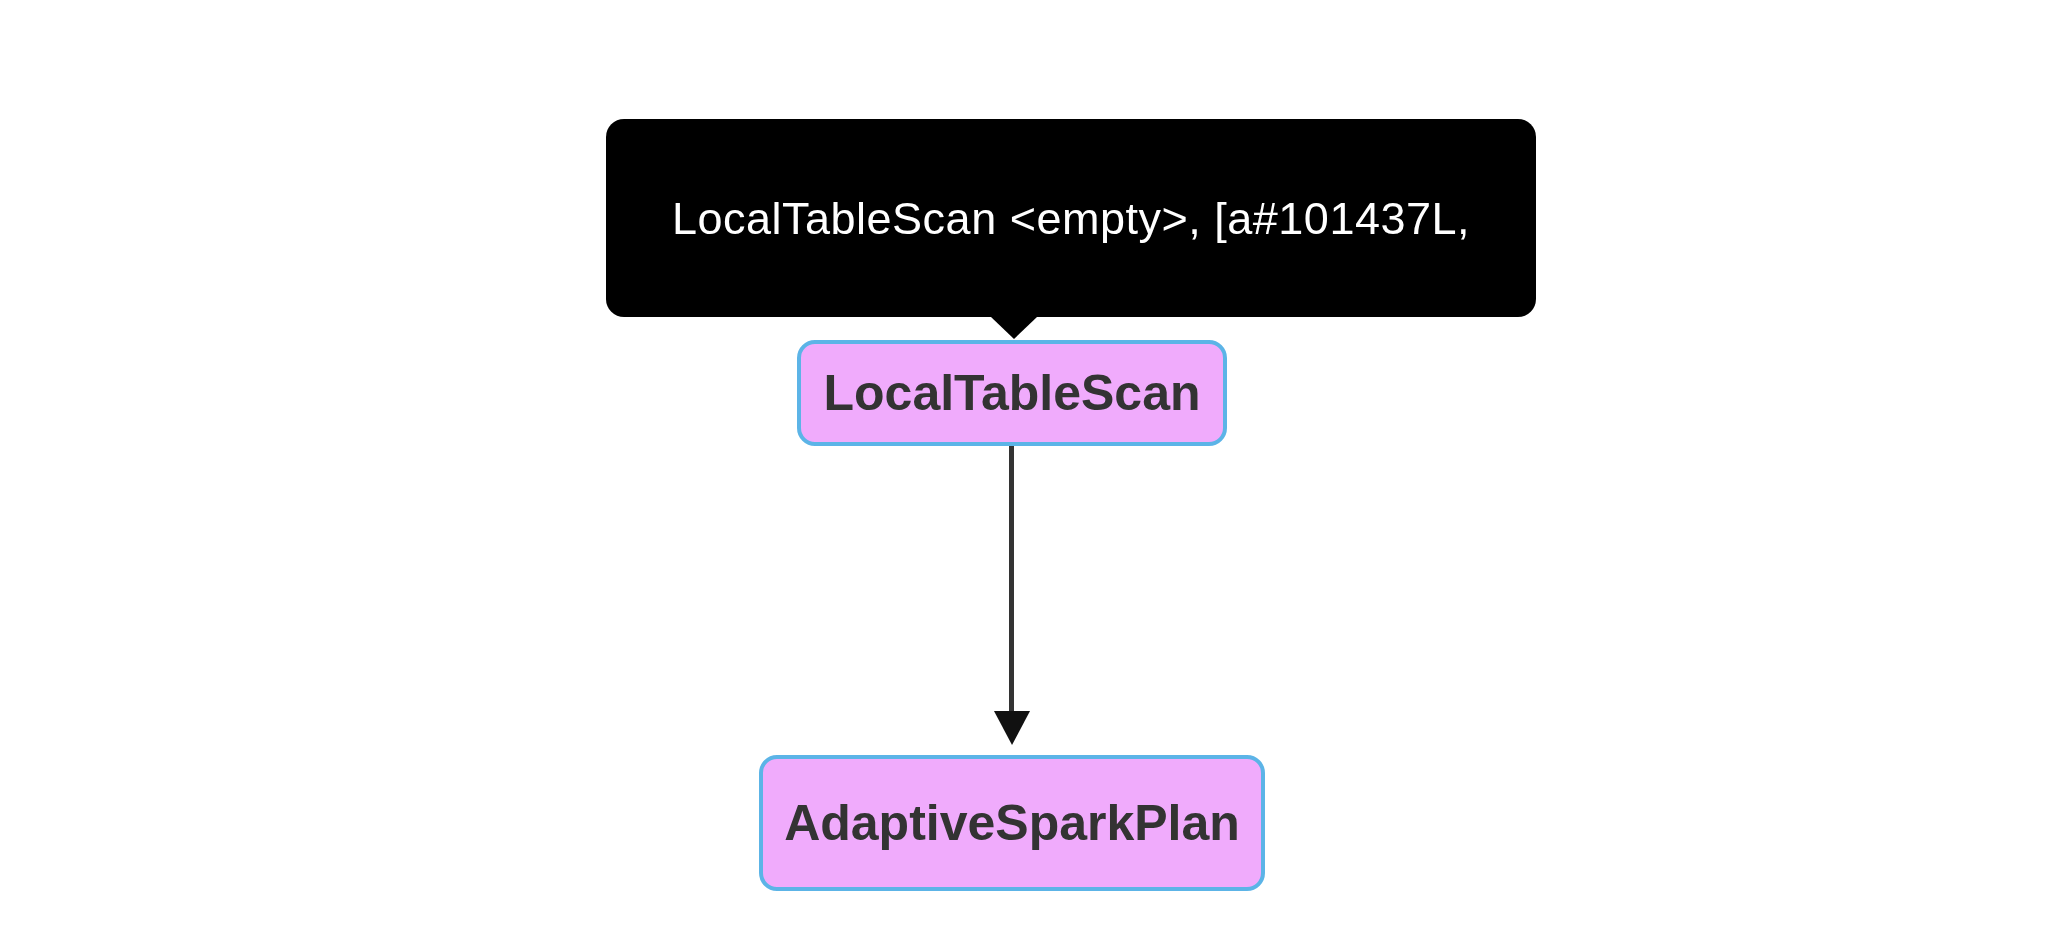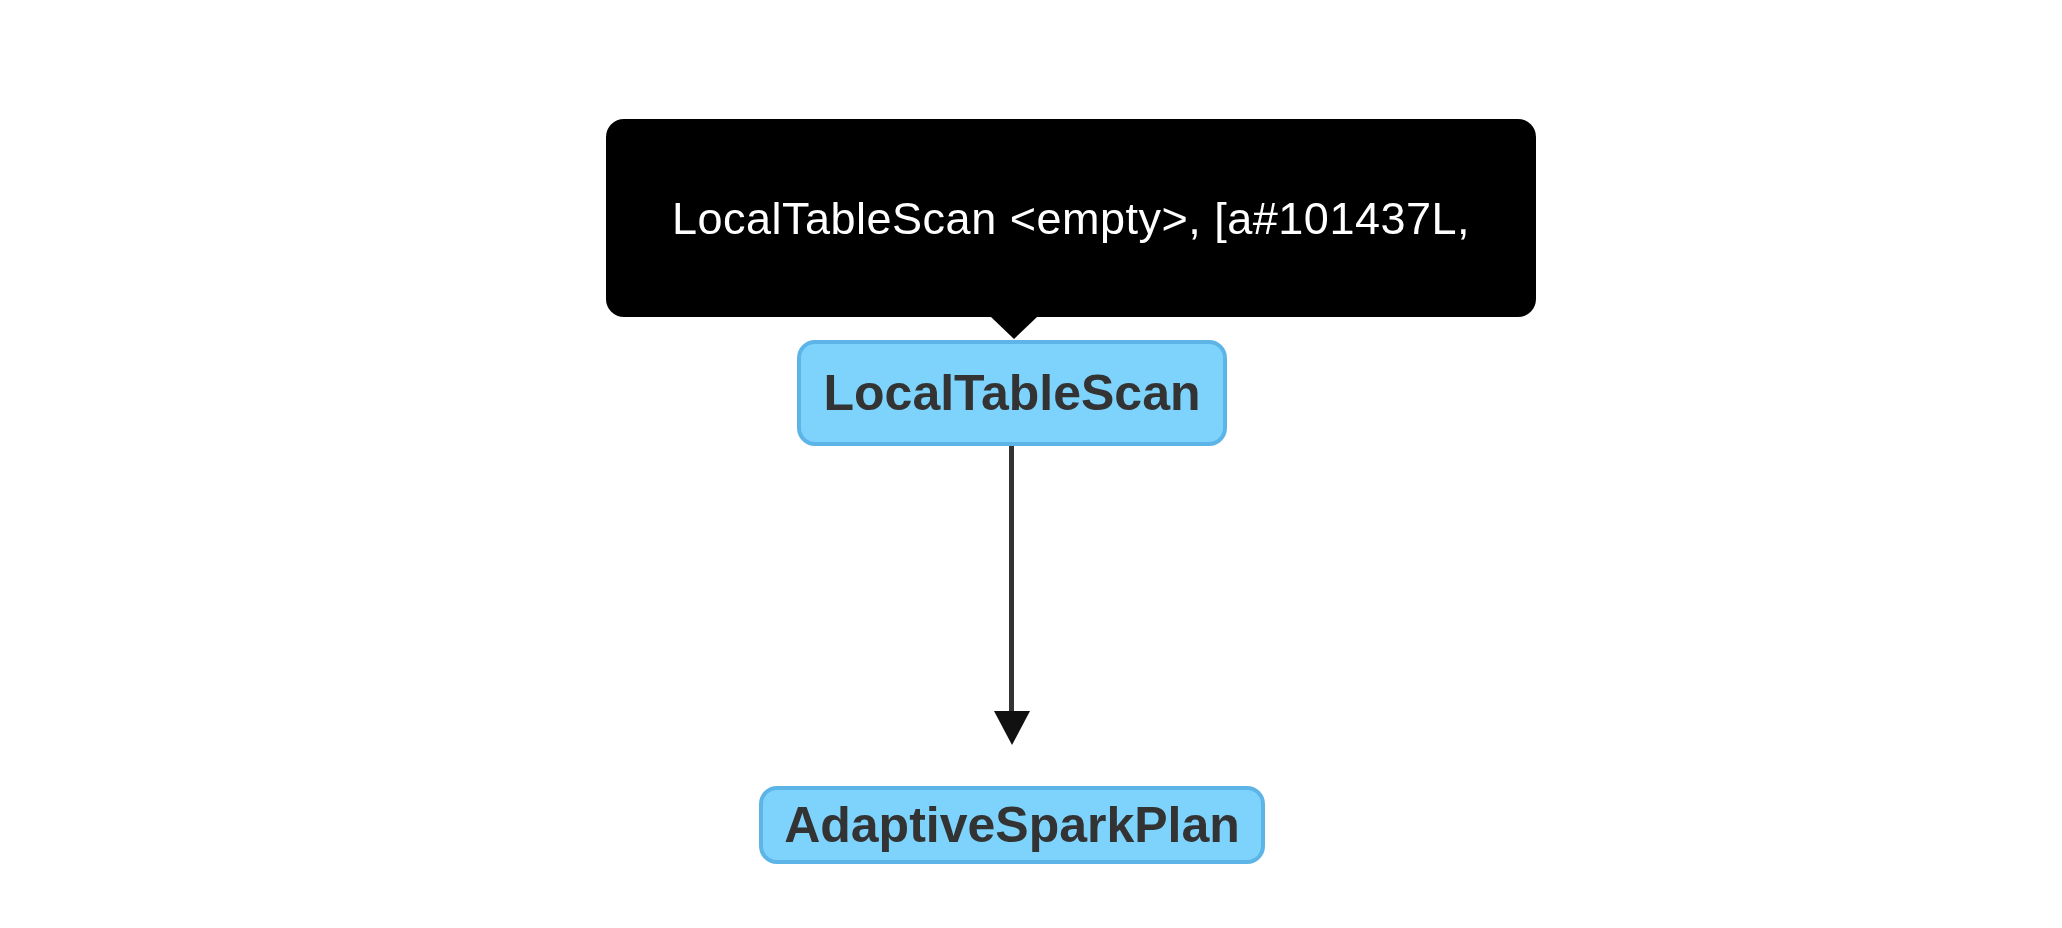--- a/index.html
+++ b/index.html
@@ -42,44 +42,44 @@
     width: 0;
     height: 0;
     border-left: 23px solid transparent;
     border-right: 23px solid transparent;
     border-top: 22px solid #000000;
   }
 
   
   .plan-node {
     position: absolute;
-    background: #7dd3fc;
+    background: #f0abfc;
     border: 4px solid #5cb4e7;
     border-radius: 18px;
     display: flex;
     align-items: center;
     justify-content: center;
   }
   .plan-node-label {
     font-size: 50px;
     font-weight: bold;
     color: #333333;
     white-space: nowrap;
   }
   .node-localtablescan {
     left: 765px;
     top: 308px;
     width: 430px;
     height: 106px;
   }
   .node-adaptivesparkplan {
     left: 727px;
-    top: 754px;
+    top: 723px;
     width: 506px;
-    height: 78px;
+    height: 136px;
   }
 
   
   .edge-line {
     position: absolute;
     left: 977px;
     top: 414px;
     width: 5px;
     height: 266px;
     background: #333333;

